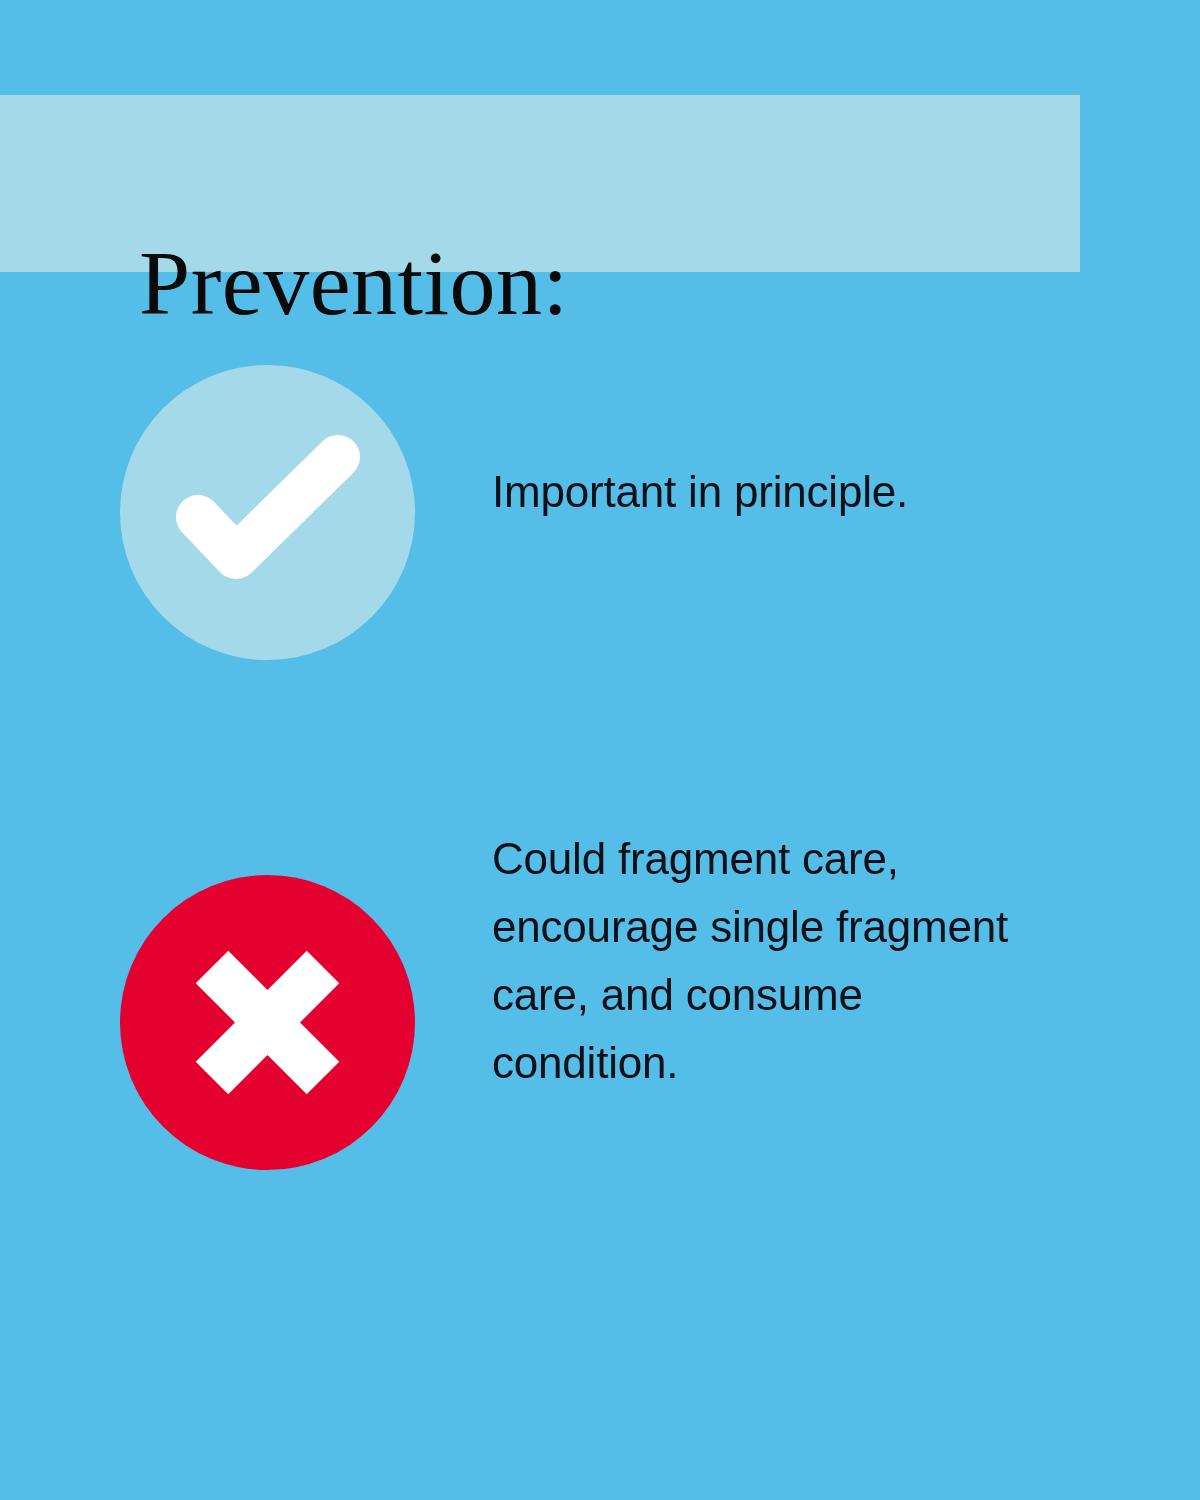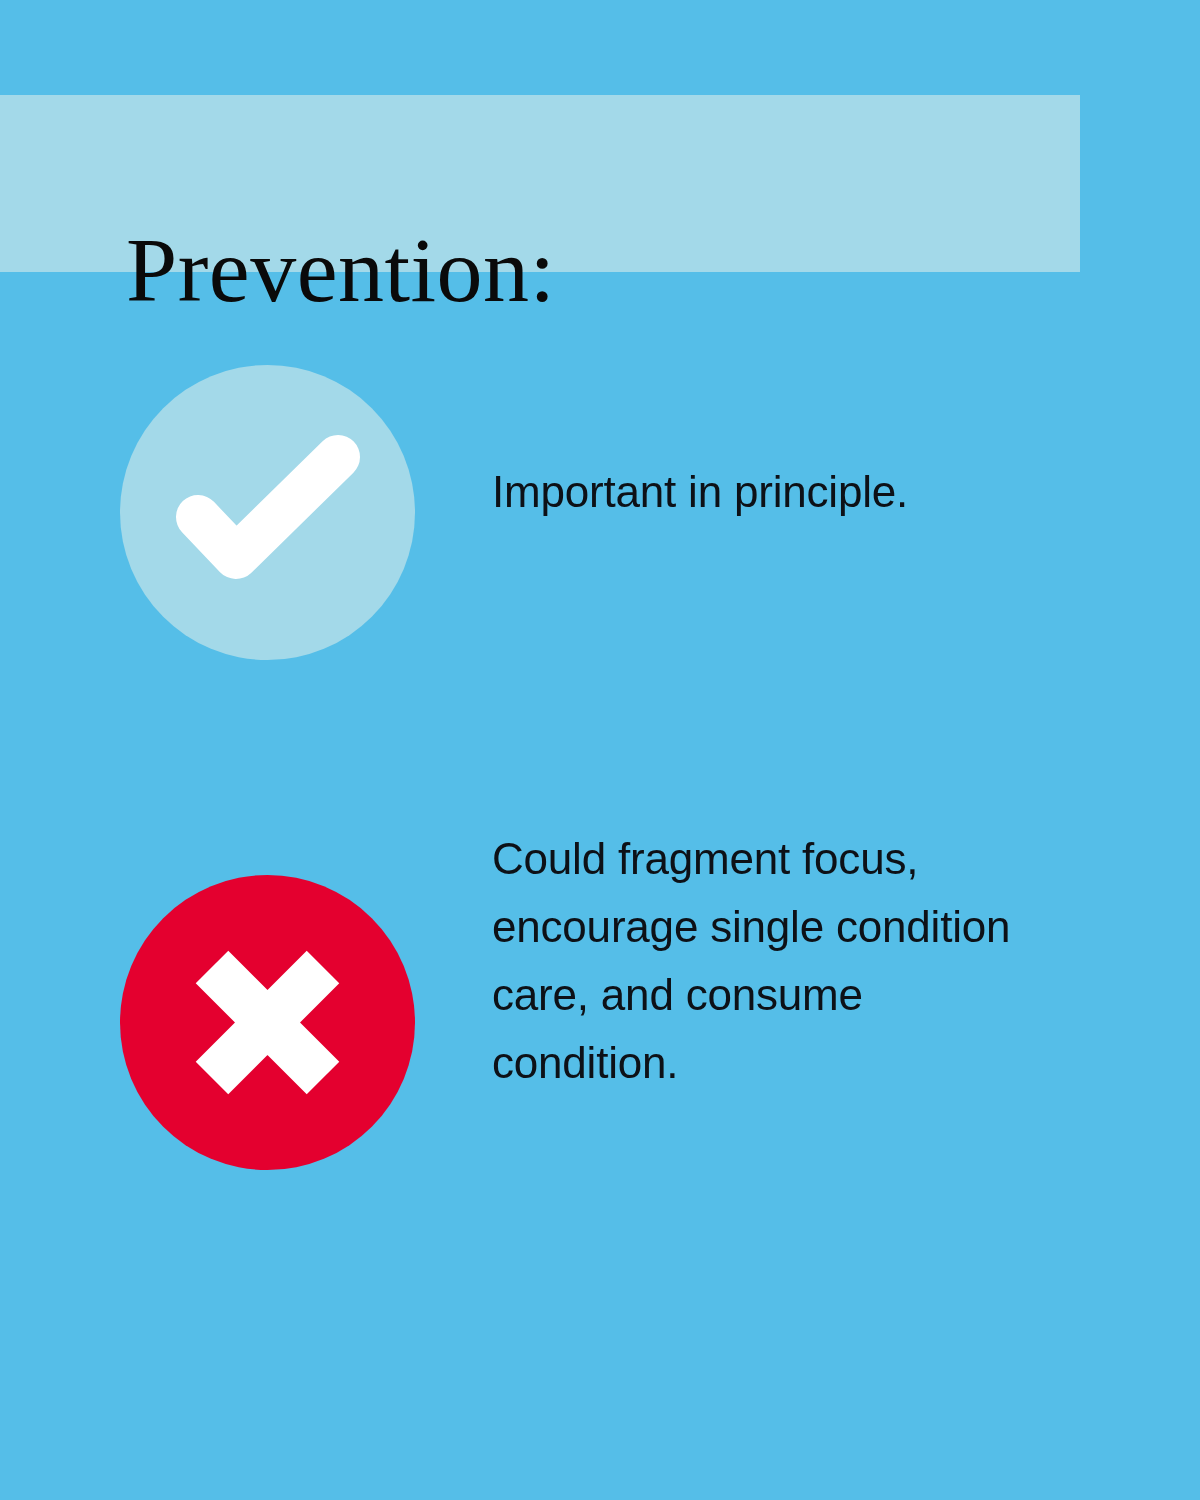--- a/index.html
+++ b/index.html
@@ -27,21 +27,21 @@
     left: 0;
     top: 95px;
     width: 1080px;
     height: 177px;
     background: #a3d9e9;
   }
   #page-title {
     position: absolute;
     left: 123px;
     top: 118px;
-    margin: 3px;
+    margin: 16px;
     font-family: "Liberation Serif", "DejaVu Serif", serif;
     font-weight: 400;
     font-size: 92px;
     line-height: 108px;
     letter-spacing: 0.5px;
     color: #0a0a0a;
     white-space: nowrap;
   }
 
   
@@ -118,21 +118,21 @@
 
   <div class="point-row" id="point-row-negative">
 
     <div class="icon-badge" id="cross-badge">
       <svg viewBox="0 0 295 295" aria-hidden="true">
         <path d="M92 92 L203 203 M203 92 L92 203" fill="none" stroke="#ffffff" stroke-width="46" stroke-linecap="butt" stroke-linejoin="miter"></path>
       </svg>
     </div>
 
     <p class="point-text" id="point-text-negative">
-      <span class="line">Could fragment focus,</span>
-      <span class="line">encourage single condition</span>
+      <span class="line">Could fragment care,</span>
+      <span class="line">encourage single fragment</span>
       <span class="line">care, and consume</span>
       <span class="line">condition.</span>
     </p>
 
   </div>
 
 </div>
 
 </body></html>

